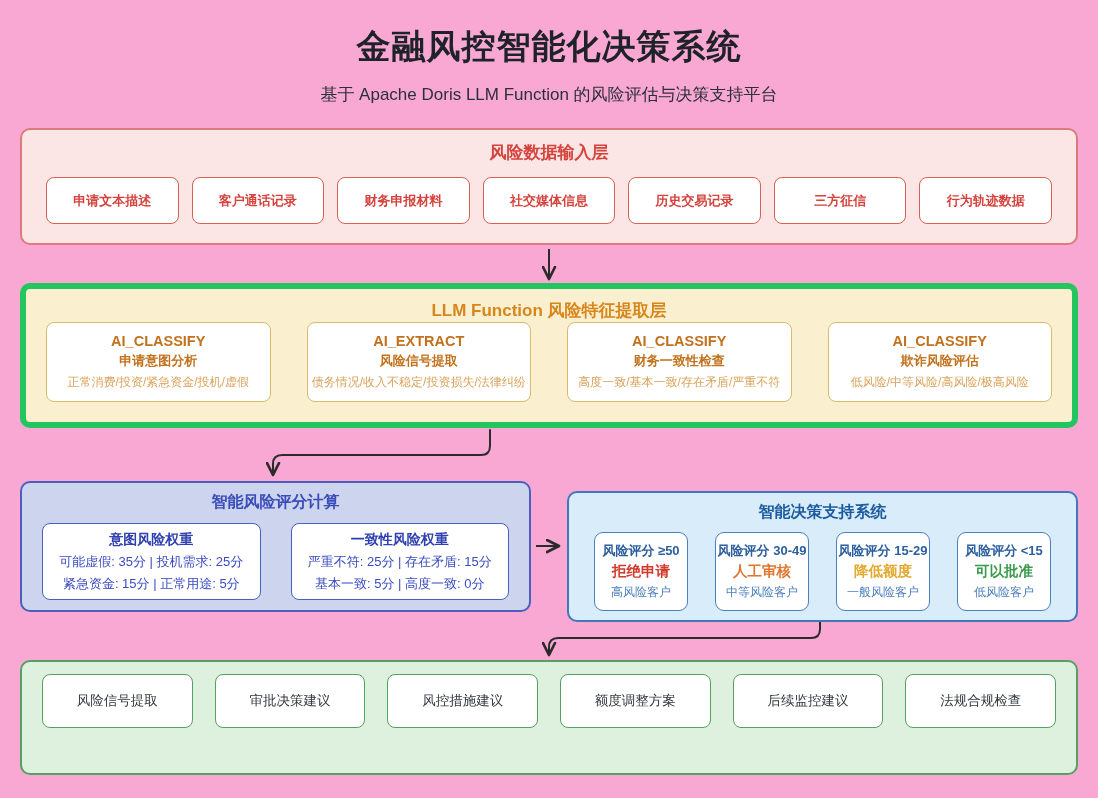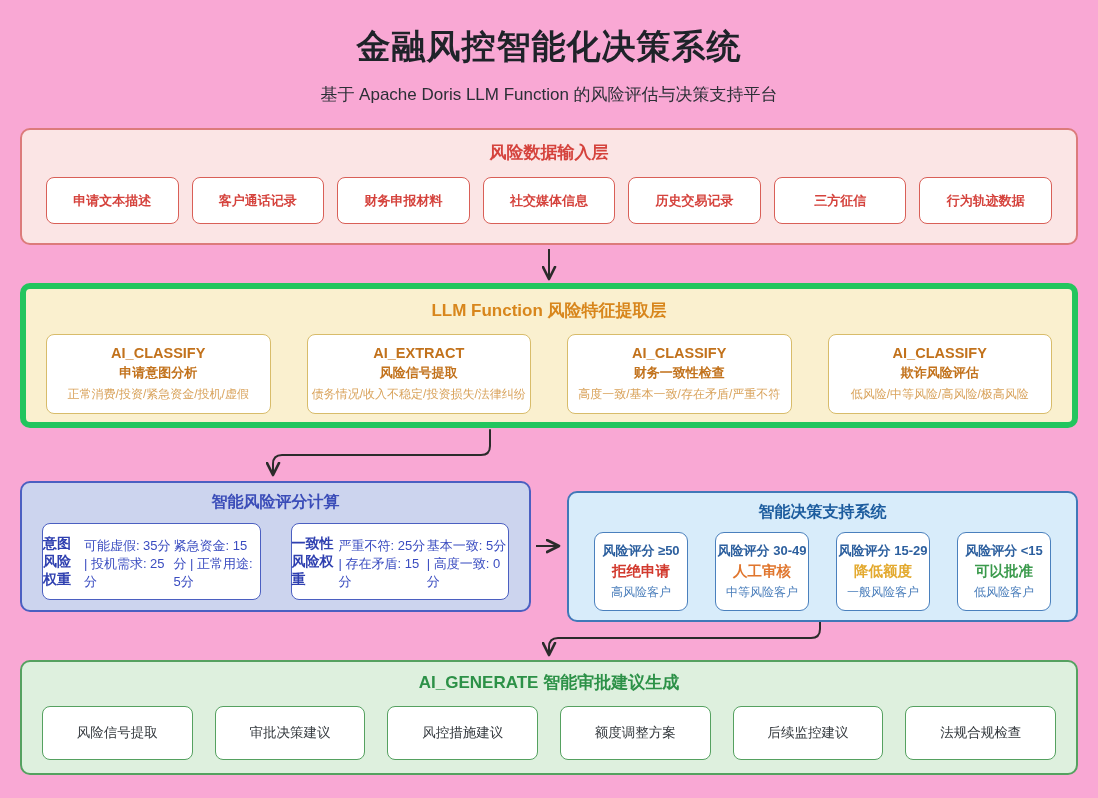--- a/index.html
+++ b/index.html
@@ -25,34 +25,34 @@
   .sec-input .section-header { margin-top:11px; font-size:17px; color:#d5433d; }
   .sec-input .row { display:flex; gap:13px; padding:0 24px; margin-top:13px; }
   .input-box { flex:1; height:47px; display:flex; align-items:center; justify-content:center;
     background:#ffffff; border:1.5px solid #d95f57; border-radius:8px;
     font-size:13px; font-weight:700; color:#d5433d; }
 
   
   .sec-llm { left:20px; top:283px; width:1058px; height:145px;
     background:#faf0cf; border:6px solid #22c55e; }
   .sec-llm .section-header { margin-top:10px; font-size:17px; color:#d8861c; }
-  .sec-llm .row { display:flex; gap:36px; padding:0 20px; margin-top:12px;text-align:right; }
+  .sec-llm .row { display:flex; gap:36px; padding:0 20px; margin-top:0;text-align:right; }
   .fn-box { flex:1; height:80px; background:#ffffff; border:1.5px solid #d8bc6a;
     border-radius:8px; display:flex; flex-direction:column; align-items:center; justify-content:center; }
   .fn-name { font-size:14.5px; font-weight:700; color:#c2721c; }
   .fn-task { font-size:13px; font-weight:700; color:#c2721c; margin-top:3px; }
   .fn-out  { font-size:12px; color:#d9a35c; margin-top:4px; }
 
   
   .sec-score { left:20px; top:481px; width:511px; height:131px;
     background:#ccd4ee; border:2px solid #4b5fc1; }
   .sec-score .section-header { margin-top:9px; font-size:16px; color:#3a4cb8; }
   .sec-score .row { display:flex; gap:30px; padding:0 20px; margin-top:10px; }
   .weight-box { flex:1; height:77px; background:#ffffff; border:1.5px solid #4b5fc1;
-    border-radius:8px; display:flex; align-items:center; justify-content:center; }
+    border-radius:8px; display:flex; flex-direction:column; align-items:center; justify-content:center; }
   .weight-title { font-size:14px; font-weight:700; color:#2f40b0; }
   .weight-line  { font-size:13px; color:#3a4cc0; margin-top:4px; }
 
   
   .sec-decision { left:567px; top:491px; width:511px; height:131px;
     background:#d8ecfa; border:2px solid #4178b8; }
   .sec-decision .section-header { margin-top:9px; font-size:16px; color:#1c5c9e; }
   .sec-decision .row { display:flex; gap:27px; padding:0 25px; margin-top:9px; }
   .rule-box { flex:1; height:79px; background:#ffffff; border:1.5px solid #4a80bd;
     border-radius:9px; display:flex; flex-direction:column; align-items:center; justify-content:center; }
@@ -166,21 +166,20 @@
       </div>
       <div class="rule-box">
         <div class="rule-score">风险评分 &lt;15</div>
         <div class="rule-action" style="color: rgb(58, 154, 76);">可以批准</div>
         <div class="rule-seg">低风险客户</div>
       </div>
     </div>
   </div>
 
   <div class="section sec-generate">
-    <div class="section-header">AI_GENERATE 智能审批建议生成</div>
     <div class="row">
       <div class="gen-box">风险信号提取</div>
       <div class="gen-box">审批决策建议</div>
       <div class="gen-box">风控措施建议</div>
       <div class="gen-box">额度调整方案</div>
       <div class="gen-box">后续监控建议</div>
       <div class="gen-box">法规合规检查</div>
     </div>
   </div>
 

